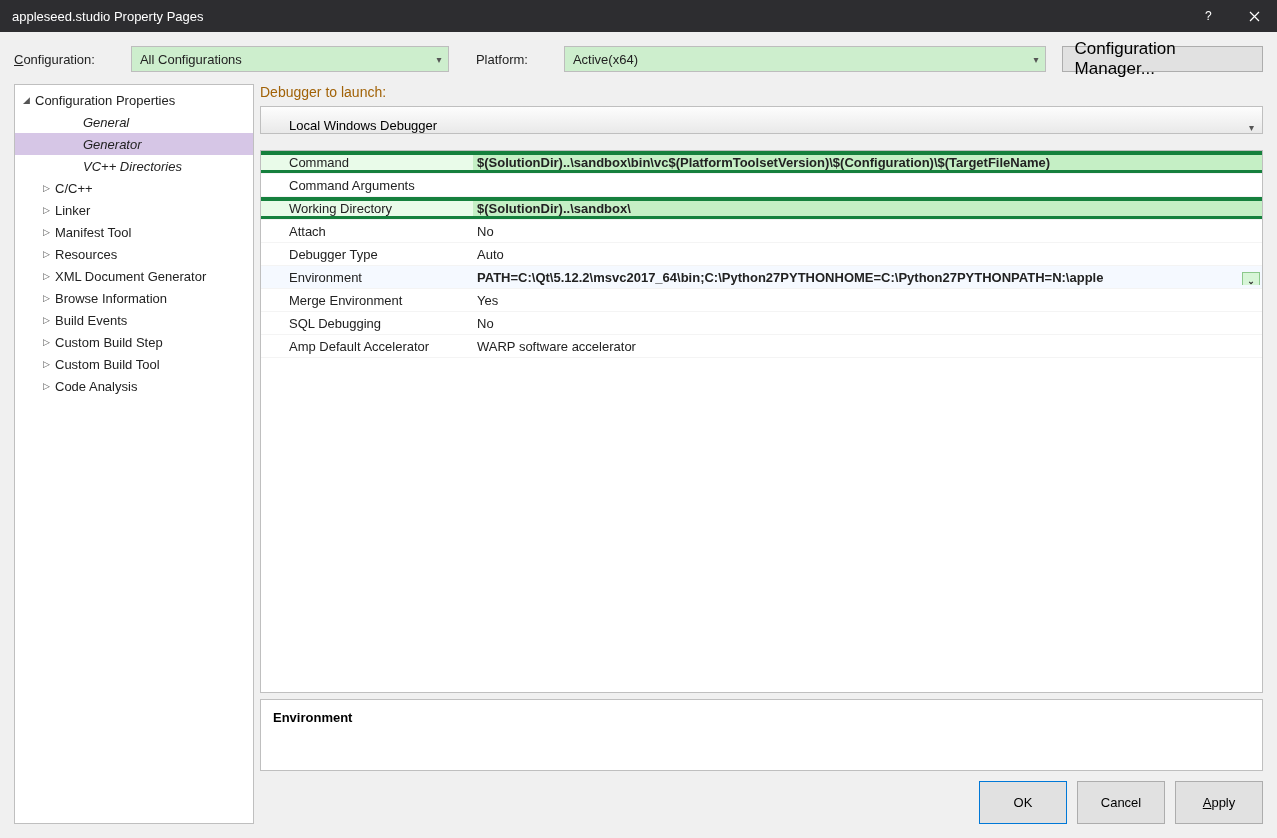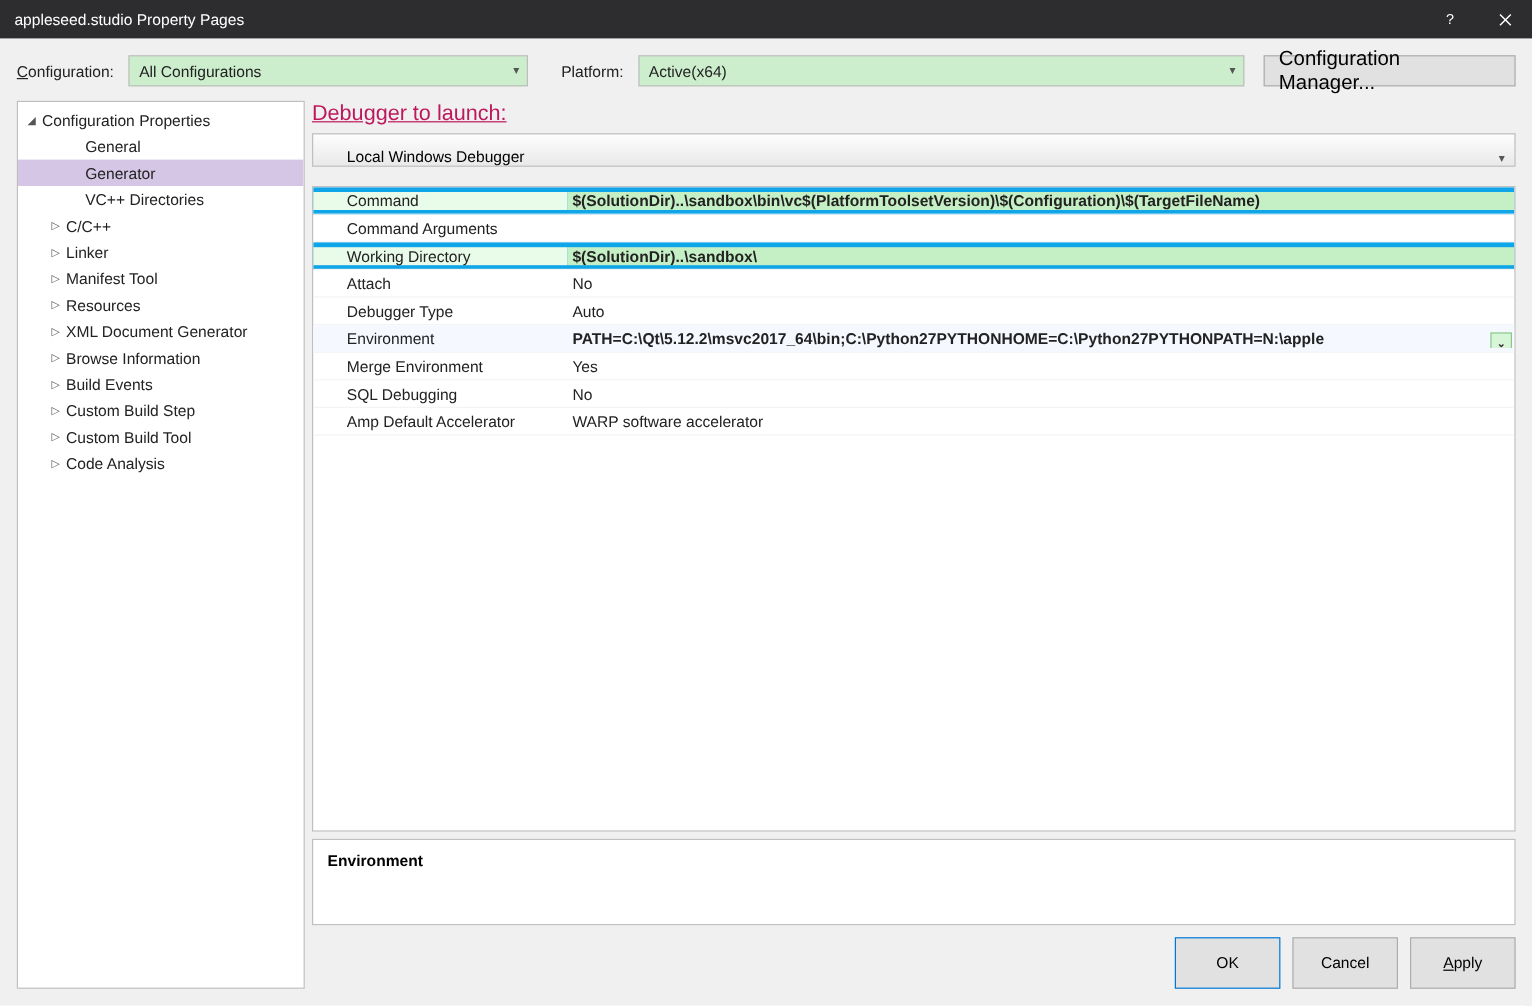--- a/index.html
+++ b/index.html
@@ -7,48 +7,48 @@
 
 .titlebar { height: 32px; background: #2d2d30; color: #fff; display: flex; align-items: center; padding: 0 0 0 12px; font-size: 13px; }
 .titlebar .spacer { flex: 1; }
 .titlebar .tbtn { width: 46px; height: 32px; display: flex; align-items: center; justify-content: center; color: #fff; }
 
 .content { padding: 14px; height: calc(838px - 32px); display: flex; flex-direction: column; }
 
 .top-row { display: flex; align-items: center; gap: 8px; margin-bottom: 12px; }
 .top-row .lbl { font-size: 13px; color: #222; margin-right: 4px; }
 .top-row .lbl .ul { text-decoration: underline; }
-.combo { height: 26px; background: #cdeecd; border: 1px solid #bdbdbd; display: flex; align-items: center; padding: 0 8px; font-size: 13px; color: #222; position: relative; }
+.combo { height: 26px; background: #cdeecd; border: 1px solid #bdbdbd; display: flex; align-items: center; padding: 0 8px; font-size: 13px; color: #222; position: relative; margin-left: 24px; }
 .combo.config { width: 336px; }
 .combo.platform { width: 510px; }
 .combo .chev { position: absolute; right: 6px; top: 50%; transform: translateY(-50%); font-size: 10px; color: #555; }
 .btn { height: 26px; padding: 0 12px; border: 1px solid #adadad; background: #e1e1e1; font-size: 17px; display: flex; align-items: center; }
 
 .main-row { display: flex; flex: 1; min-height: 0; gap: 6px; }
 
 .tree { width: 240px; border: 1px solid #bfbfbf; background: #fff; padding: 4px 0; font-size: 13px; color: #222; overflow: hidden; }
 .tree .node { display: flex; align-items: center; height: 22px; padding-left: 8px; white-space: nowrap; }
 .tree .node.l1 { padding-left: 28px; }
-.tree .node.l2 { padding-left: 44px; }
+.tree .node.l2 { padding-left: 56px; font-style: italic; }
 .tree .node .tri { width: 12px; display: inline-block; font-size: 9px; color: #555; }
 .tree .node.sel { background: #d6c6e6; }
 
 .right { flex: 1; display: flex; flex-direction: column; min-width: 0; }
 
-.launch-lbl { font-size: 18px; margin-bottom: 6px; color: #be185d; text-decoration: underline; }
+.launch-lbl { font-size: 14px; margin-bottom: 6px; color: #a16207; }
 .launch-combo { height: 28px; border: 1px solid #bfbfbf; background: linear-gradient(#fdfdfd,#e9e9e9); display: flex; align-items: flex-end; padding: 0 28px; font-size: 13px; position: relative; margin-bottom: 16px; }
 .launch-combo .chev { position: absolute; right: 8px; font-size: 10px; color: #555; }
 
 .grid { border: 1px solid #bfbfbf; flex: 1; background: #fff; overflow: hidden; min-height: 0; display: flex; flex-direction: column; }
 .grid-body { flex: 1; overflow: hidden; }
 .grow { display: flex; height: 23px; font-size: 13px; align-items: center; border-bottom: 1px solid #f4f4f4; }
 .grow .gk { width: 212px; padding-left: 28px; color: #222; white-space: nowrap; }
 .grow .gv { flex: 1; padding-left: 4px; color: #222; white-space: nowrap; overflow: hidden; position: relative; }
 .grow.hl .gv { background: #c5efc5; font-weight: 600; }
-.grow.hl { background: #0ea5e9; justify-content: flex-end; }
+.grow.hl { background: #15803d; justify-content: flex-end; }
 .grow.hl .gk { background: #e9fbe9; }
 .grow.sel { background: #f5f9ff; }
 .grow.sel .gv { font-weight: 600; }
 .grow.sel .gv .dd { position: absolute; right: 2px; top: 2px; width: 18px; height: 18px; border: 1px solid #8cc88c; background: #d7f5d7; font-size: 9px; display: flex; align-items: center; justify-content: center; color: #333; }
 
 .desc { border: 1px solid #bfbfbf; background: #fff; padding: 10px 12px; margin-top: 6px; height: 72px; font-size: 13px; }
 .desc .dt { font-weight: 700; margin-bottom: 2px; }
 
 .footer { display: flex; justify-content: flex-end; gap: 10px; margin-top: 10px; }
 .footer .fbtn { width: 88px; height: 43px; border: 1px solid #adadad; background: #e1e1e1; font-size: 13px; display: flex; align-items: center; justify-content: center; }

